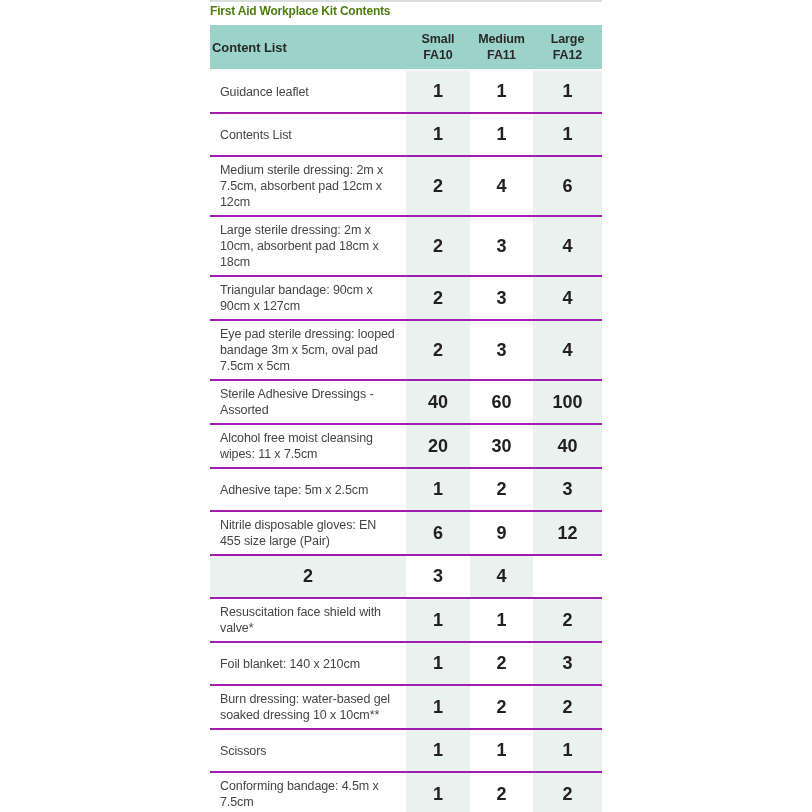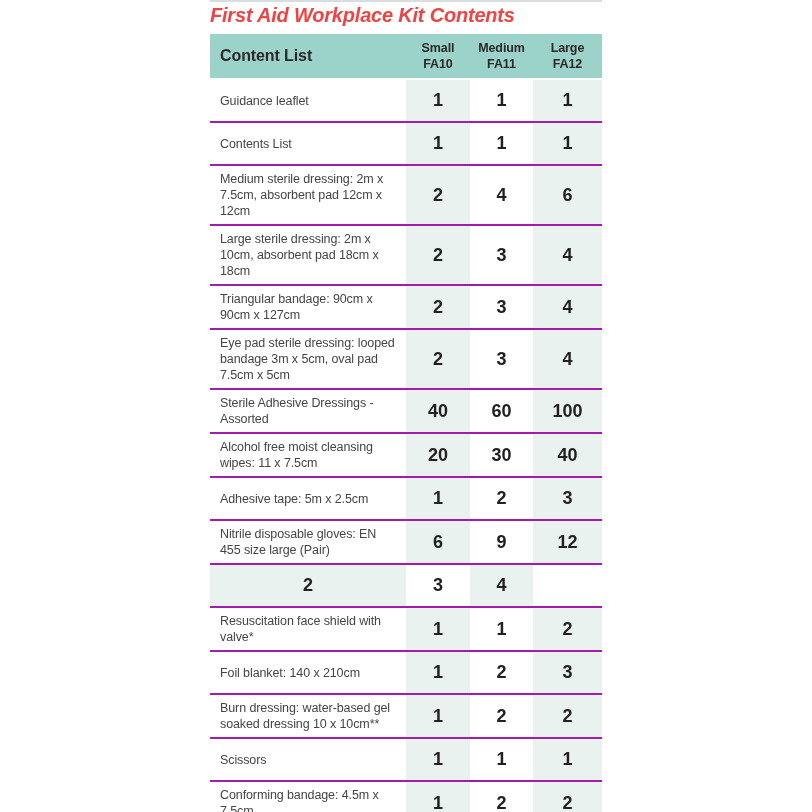--- a/index.html
+++ b/index.html
@@ -14,37 +14,36 @@
     position: absolute; top: 0; left: 210px;
     width: 392px; height: 2px;
     background: #d9dddd;
   }
   .container {
     position: absolute;
     left: 210px; top: 2px;
     width: 392px;
   }
   .title {
-    font-size: 20px;
+    font-size: 12px;
     font-weight: bold;
-    color: #ef4444;
+    color: #4d7c0f;
     letter-spacing: -0.2px;
     margin: 2px 0 7px 0;
-    font-style: italic;
   }
   .thead {
     display: grid;
     grid-template-columns: 196px 64px 63px 69px;
     background: #9bd2c9;
     height: 44px;
   }
   .th-content {
     display: flex; align-items: center;
-    padding-left: 10px;
-    font-weight: bold; font-size: 16px;
+    padding-left: 2px;
+    font-weight: bold; font-size: 13px;
     color: #2a292a;
     letter-spacing: -0.1px;
   }
   .th-col {
     display: flex; flex-direction: column;
     align-items: center; justify-content: center;
     font-weight: bold; font-size: 12.5px;
     color: #2a292a;
     line-height: 1.3;
     letter-spacing: -0.1px;

